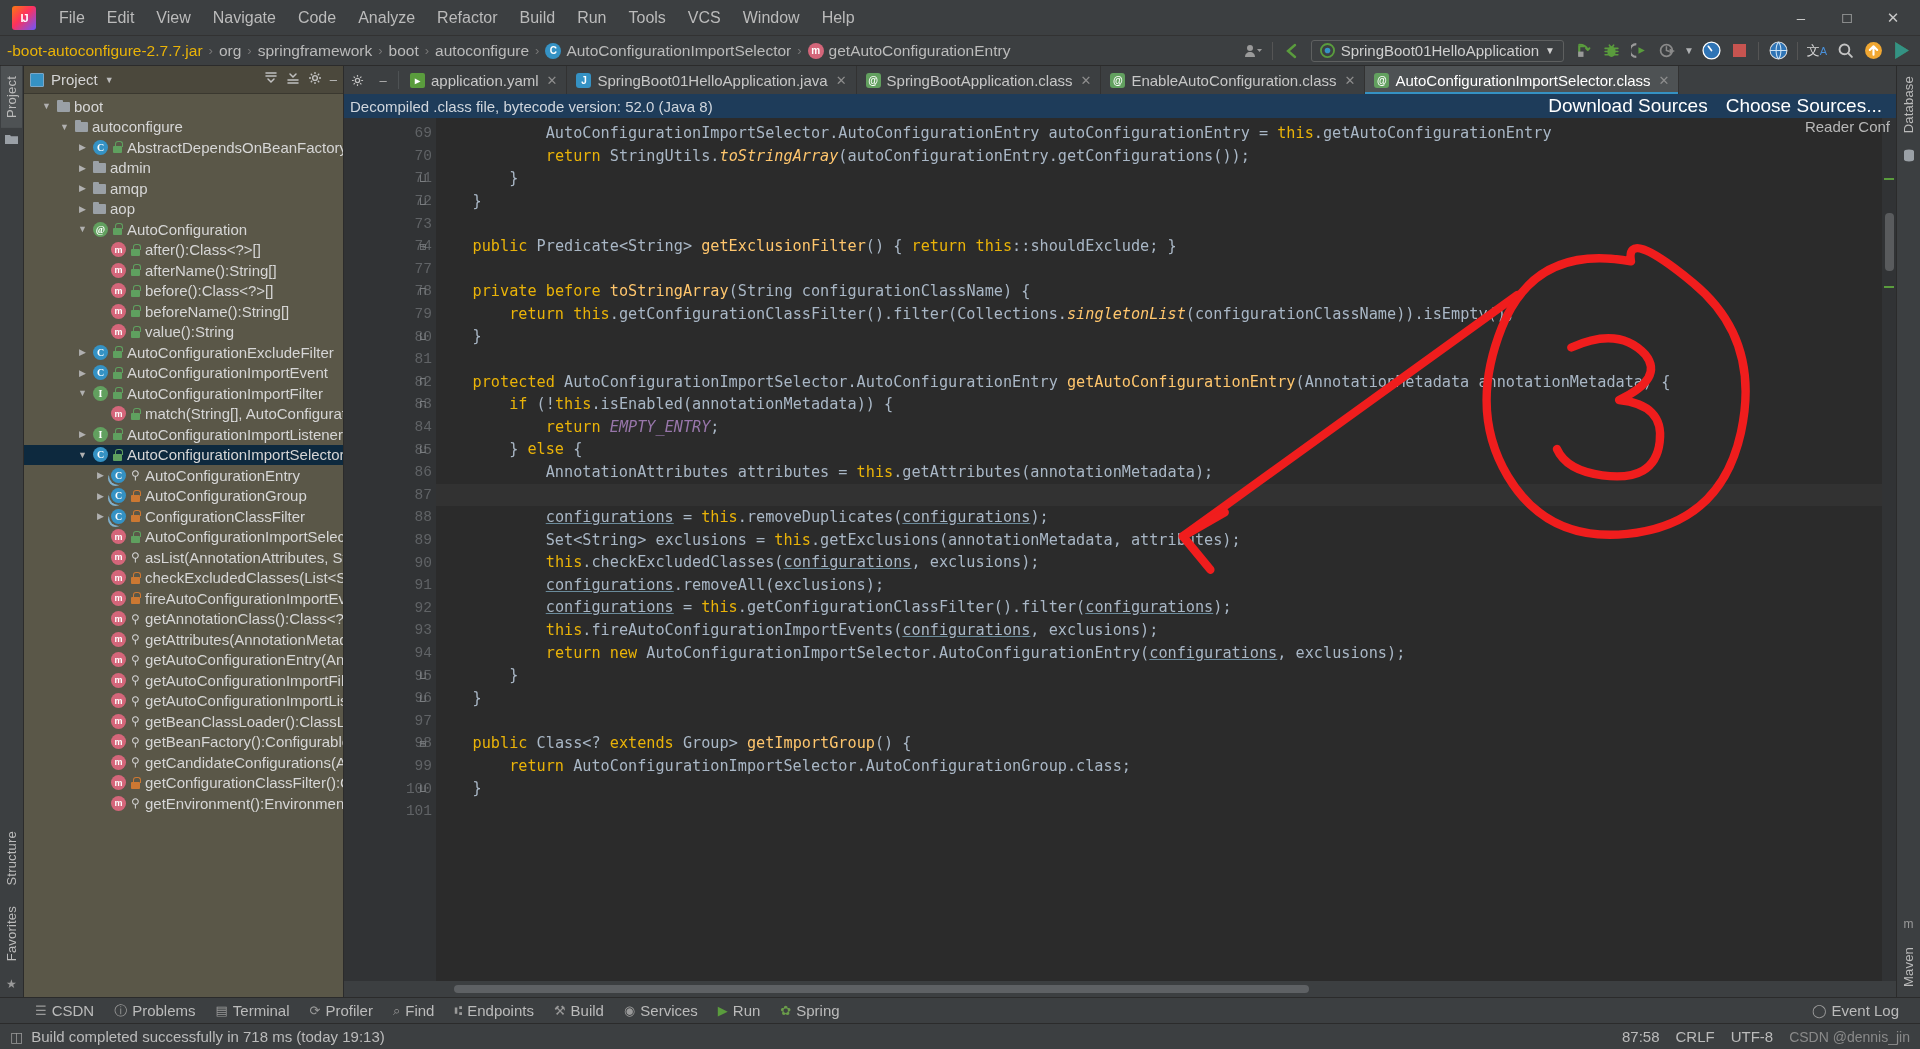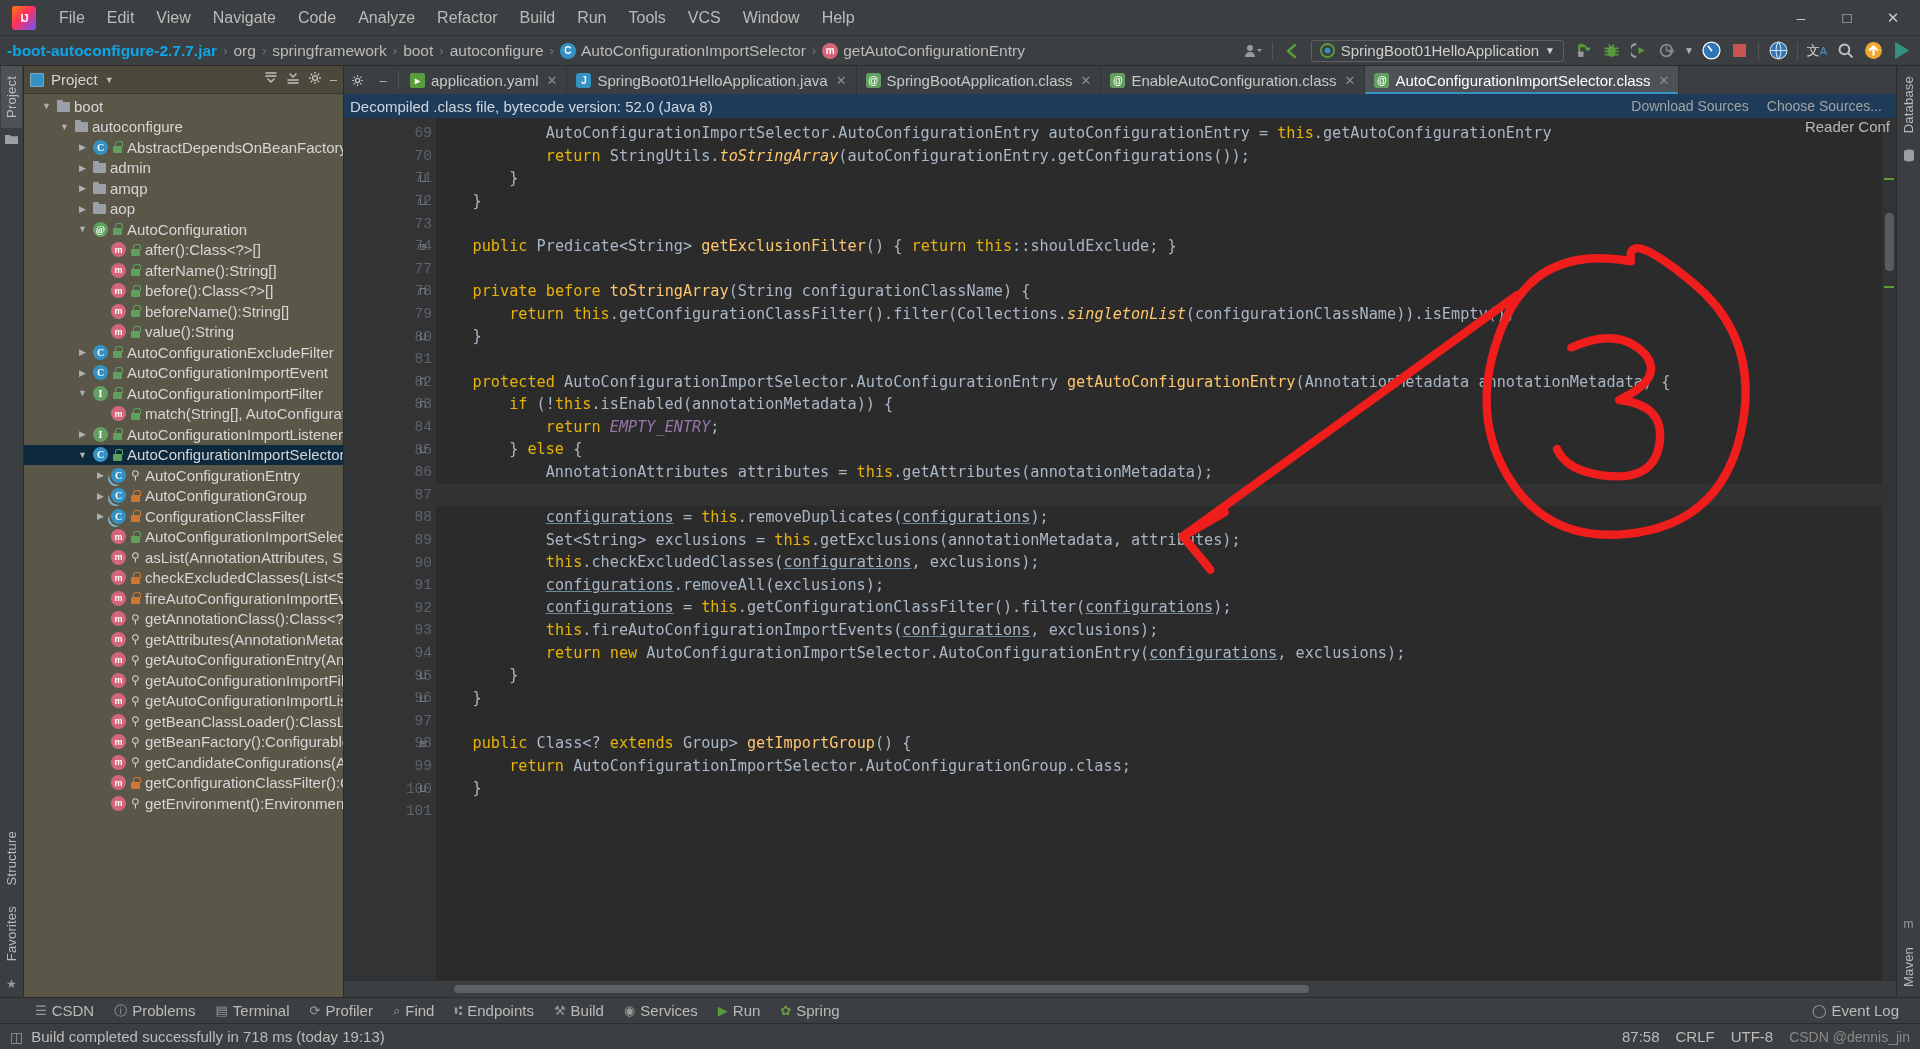--- a/index.html
+++ b/index.html
@@ -37,21 +37,21 @@
   .win-btn { width:46px; height:34px; display:flex; align-items:center; justify-content:center;
     color:#c8c8c8; font-size:15px; }
 
   
   .navbar {
     height:30px; background:#3c3f41; display:flex; align-items:center; flex:none;
     border-bottom:1px solid #2b2b2b; overflow:hidden;
   }
   .crumbs { display:flex; align-items:center; padding-left:2px; overflow:hidden; flex:none; }
   .crumb { display:flex; align-items:center; gap:5px; padding:2px 5px; font-size:15.5px; color:#bbbbbb; white-space:nowrap;}
-  .crumb.bold { font-weight:bold; color:#0ea5e9; }
+  .crumb.bold { font-weight:normal; color:#eab308; }
   .sep { color:#777; font-size:13px; padding:0 1px; }
   .badge {
     width:16px;height:16px;border-radius:50%;display:inline-flex;align-items:center;justify-content:center;
     font-size:10px;font-weight:bold;color:#fff;flex:none;
   }
   .badge.cls{ background:#3592c4; }
   .badge.mth{ background:#d4667a; }
   .nav-tools { margin-left:auto; display:flex; align-items:center; gap:2px; padding-right:6px; flex:none;}
   .tb-ico {
     width:26px;height:24px; display:flex;align-items:center;justify-content:center; border-radius:3px;
@@ -129,21 +129,21 @@
   .tab .x{ color:#8e8e8e; font-size:13px; margin-left:2px;}
   .tabico{ width:15px;height:15px;flex:none;border-radius:3px;display:flex;align-items:center;justify-content:center;font-size:10px;color:#fff;font-weight:bold;}
   .tabico.yaml{ background:#5a9c3d; border-radius:2px;}
   .tabico.javaf{ background:#3592c4; }
   .tabico.classf{ background:#62a05f; }
   .notif{
     height:24px; background:#1e3c5a; display:flex;align-items:center; flex:none;
     padding-left:6px; font-size:15px; color:#d0d6dd;
   }
   .notif .acts{ margin-left:auto; display:flex; gap:18px; padding-right:14px;}
-  .notif a{ color:#a3a3a3; text-decoration:none; font-size:14px;}
+  .notif a{ color:#ffffff; text-decoration:none; font-size:19px;}
 
   .codearea{ flex:1; display:flex; min-height:0; position:relative; background:#2b2b2b; overflow:hidden;}
   .gutter{
     width:92px; flex:none; background:#313335; position:relative; padding-top:4px;
   }
   .gln{
     height:22.6px; display:flex; align-items:center; justify-content:flex-end;
     font-family:Liberation Mono, monospace; font-size:14.5px; color:#606366; padding-right:4px;
     position:relative;
   }

